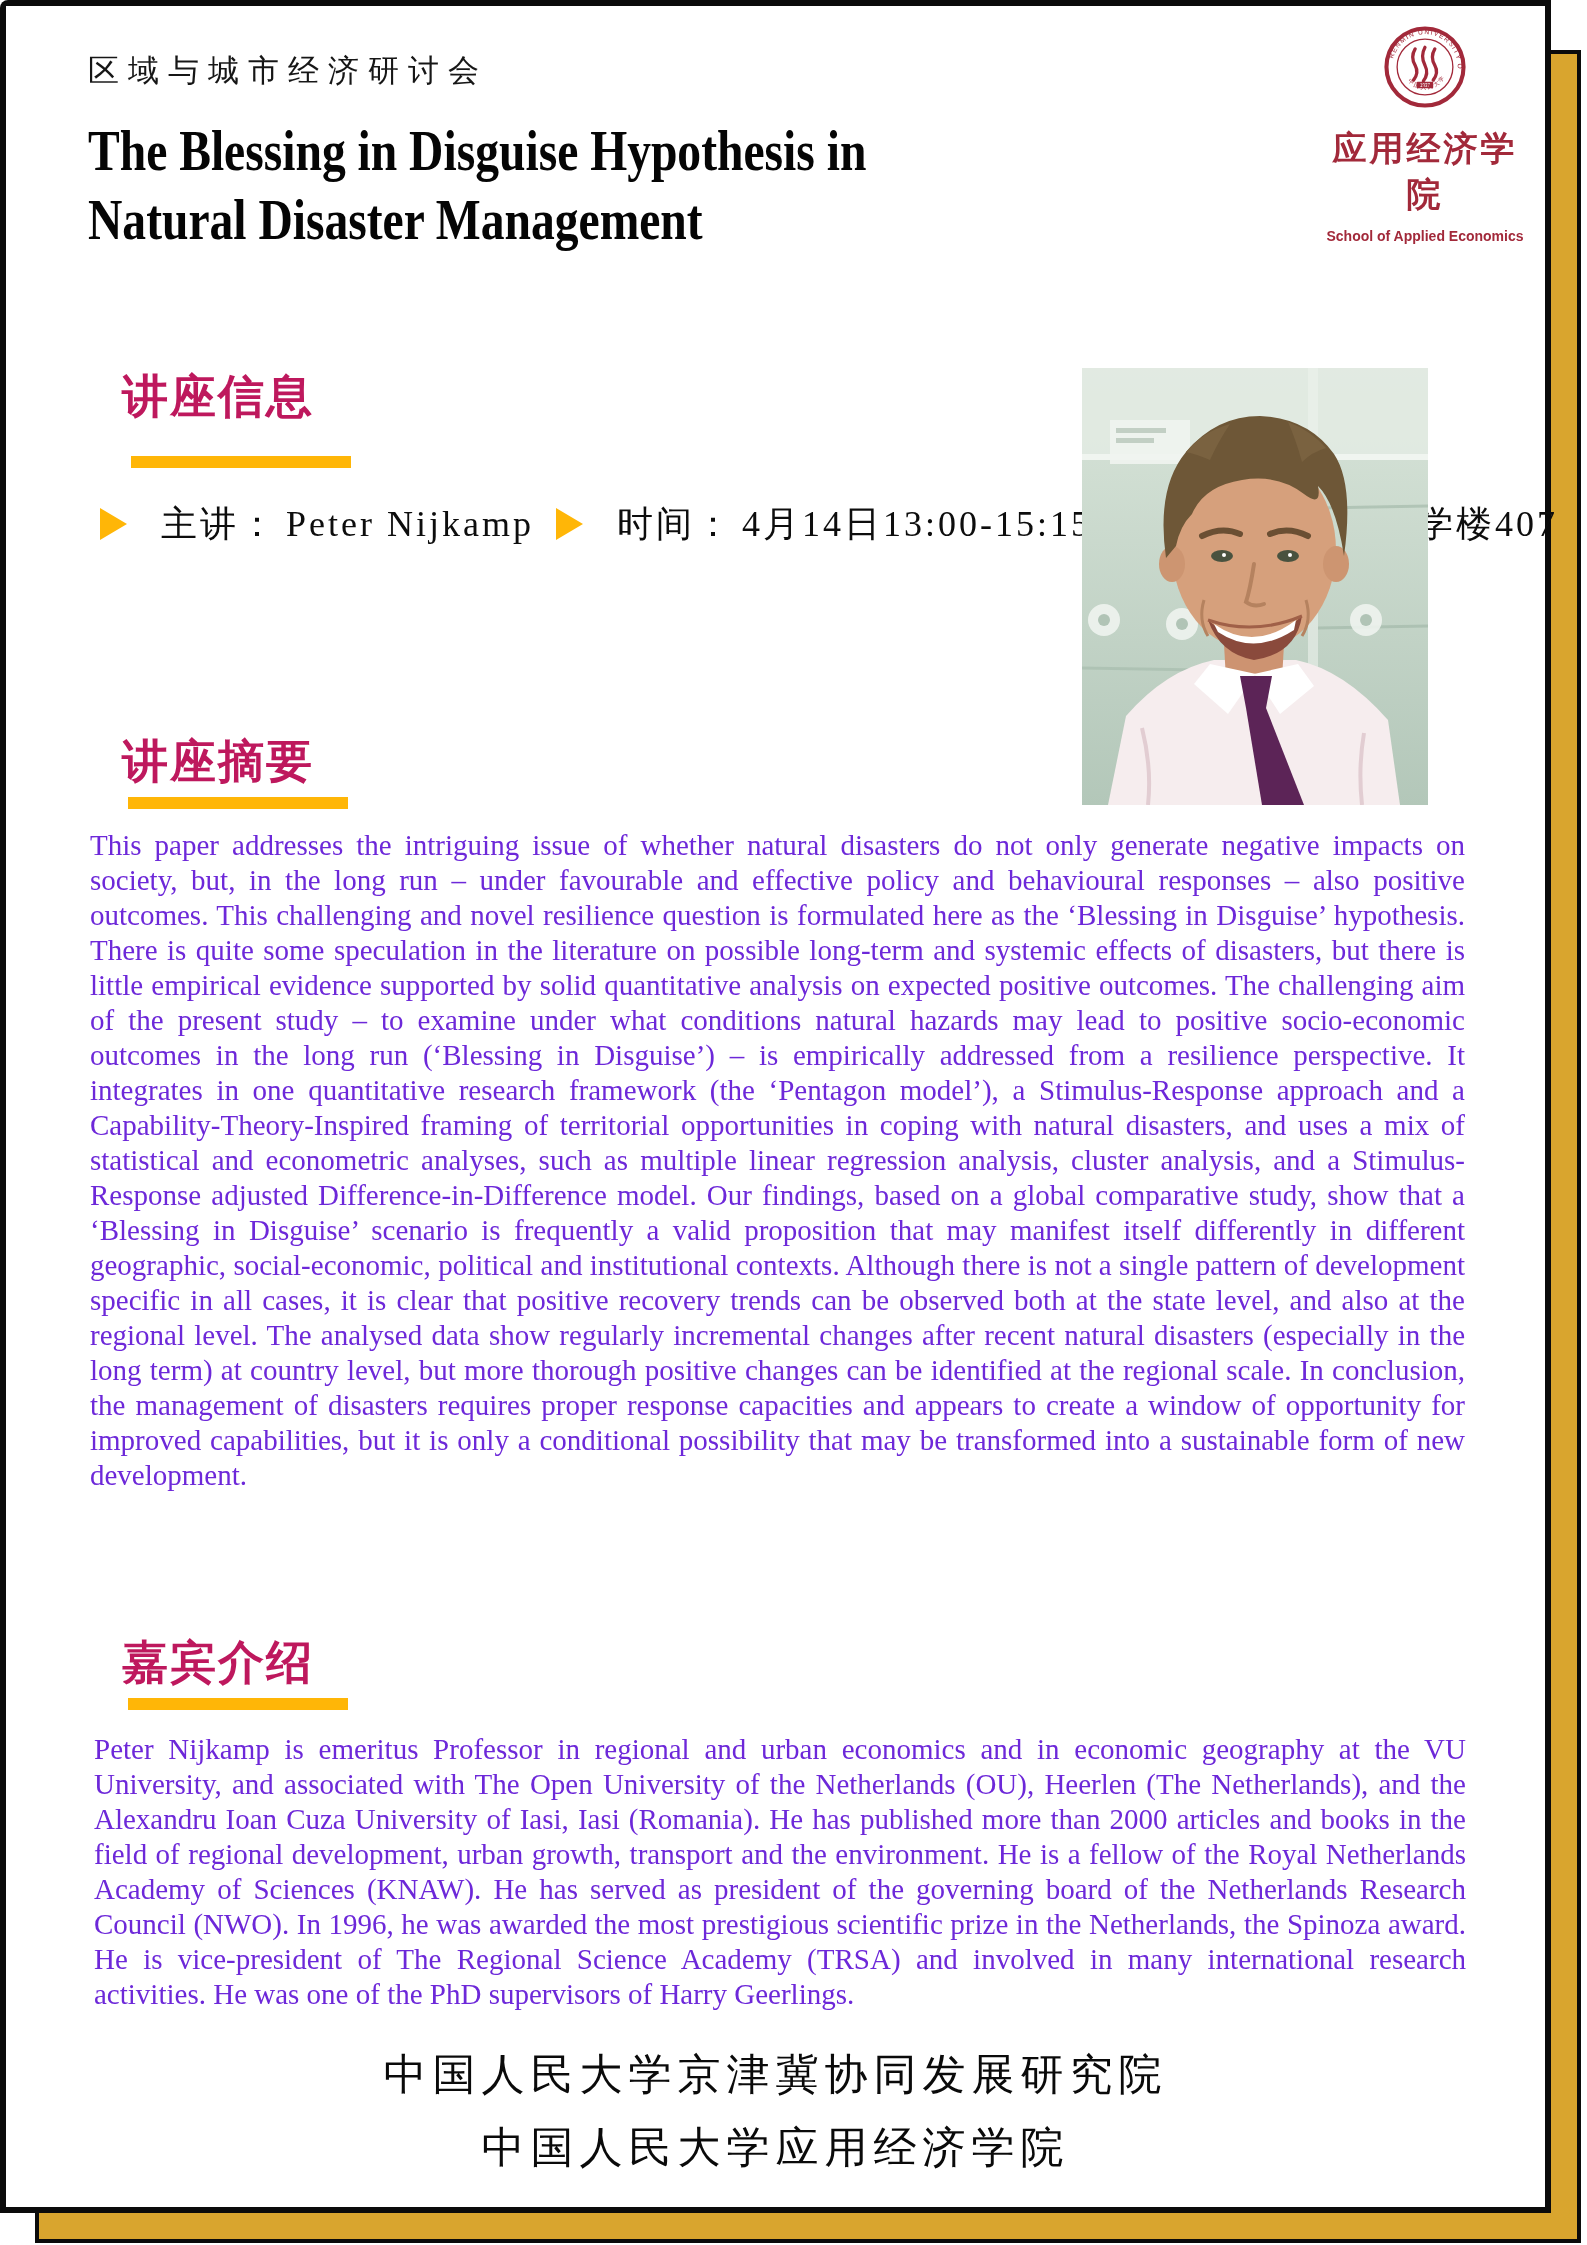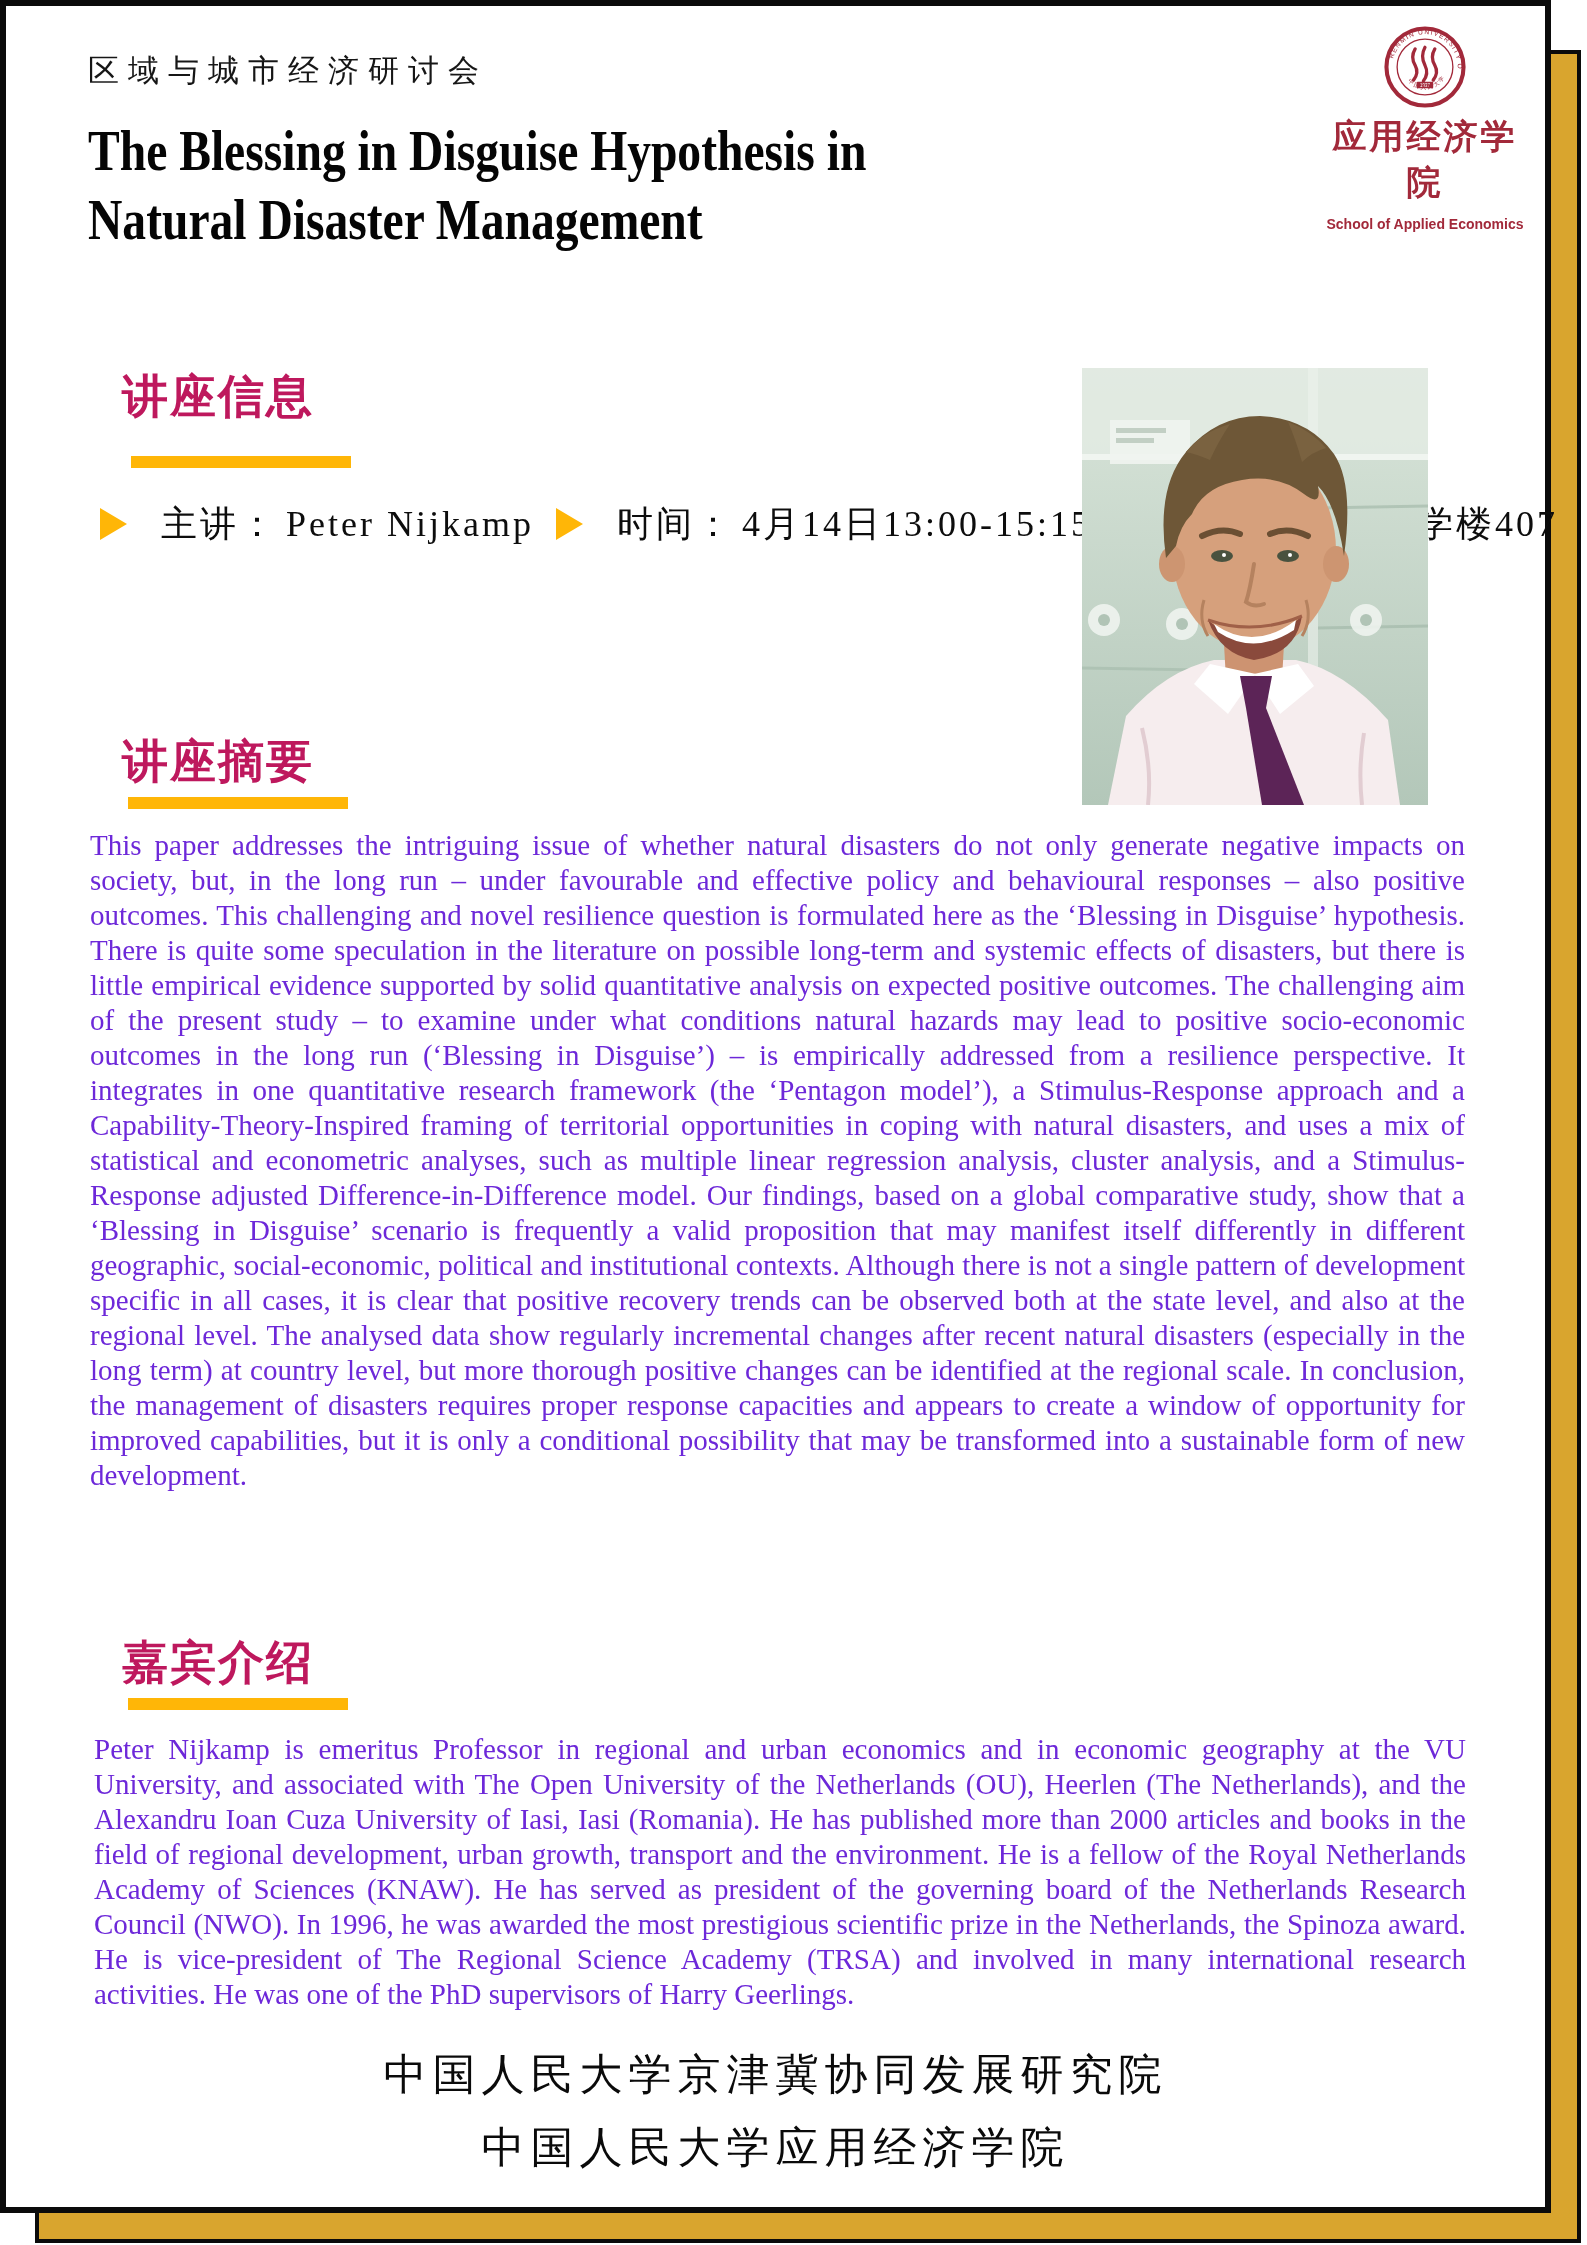--- a/index.html
+++ b/index.html
@@ -1,34 +1,34 @@
 <!DOCTYPE html>
 <html><head>
 <meta charset="utf-8">
 <style>
   html,body{margin:0;padding:0;background:#ffffff;}
   .canvas{position:relative;width:1587px;height:2245px;background:#ffffff;overflow:hidden;
-          font-family:"Liberation Serif",serif;color:#0d0d0d;}
+          font-family:"Liberation Serif",serif;color:#0d0d0d;border-radius:8px;}
   
   .gold-frame{position:absolute;left:35px;top:50px;width:1546px;height:2193px;
               box-sizing:border-box;border:4px solid #0b0b0b;z-index:0;}
   .card{position:absolute;left:0;top:0;width:1551px;height:2213px;background:#ffffff;
         box-sizing:border-box;border:6px solid #0b0b0b;z-index:1;}
   .layer{position:absolute;z-index:2;}
   
   .series-label{left:88px;top:50px;font-family:"Liberation Sans",sans-serif;
                 font-size:31px;letter-spacing:9px;color:#161616;}
   .poster-title{left:88px;top:116px;font-size:58px;font-weight:700;line-height:69px;
                 transform:scaleX(0.82);transform-origin:left top;white-space:nowrap;
                 font-family:"Liberation Serif",serif;color:#050505;}
   
   .logo{left:1325px;top:26px;width:200px;text-align:center;}
   .logo .seal{width:82px;height:82px;margin:0 auto;display:block;}
   .logo .school-cn{font-family:"Liberation Sans",sans-serif;font-size:34px;font-weight:700;
-                   letter-spacing:3px;margin-top:6px;}
+                   letter-spacing:3px;margin-top:18px;}
   .logo .school-en{font-family:"Liberation Sans",sans-serif;font-size:14px;font-weight:700;
                    margin-top:10px;}
   
   .sec-heading{font-family:"Liberation Sans",sans-serif;font-size:46px;font-weight:800;
                letter-spacing:2px;color:#be185d;}
   .sec-bar{width:220px;height:12px;}
   
   .bullets{left:100px;top:500px;display:flex;gap:22px;}
   .bullet-row{display:flex;align-items:center;height:48px;}
   .tri{width:0;height:0;border-top:16px solid transparent;border-bottom:16px solid transparent;

